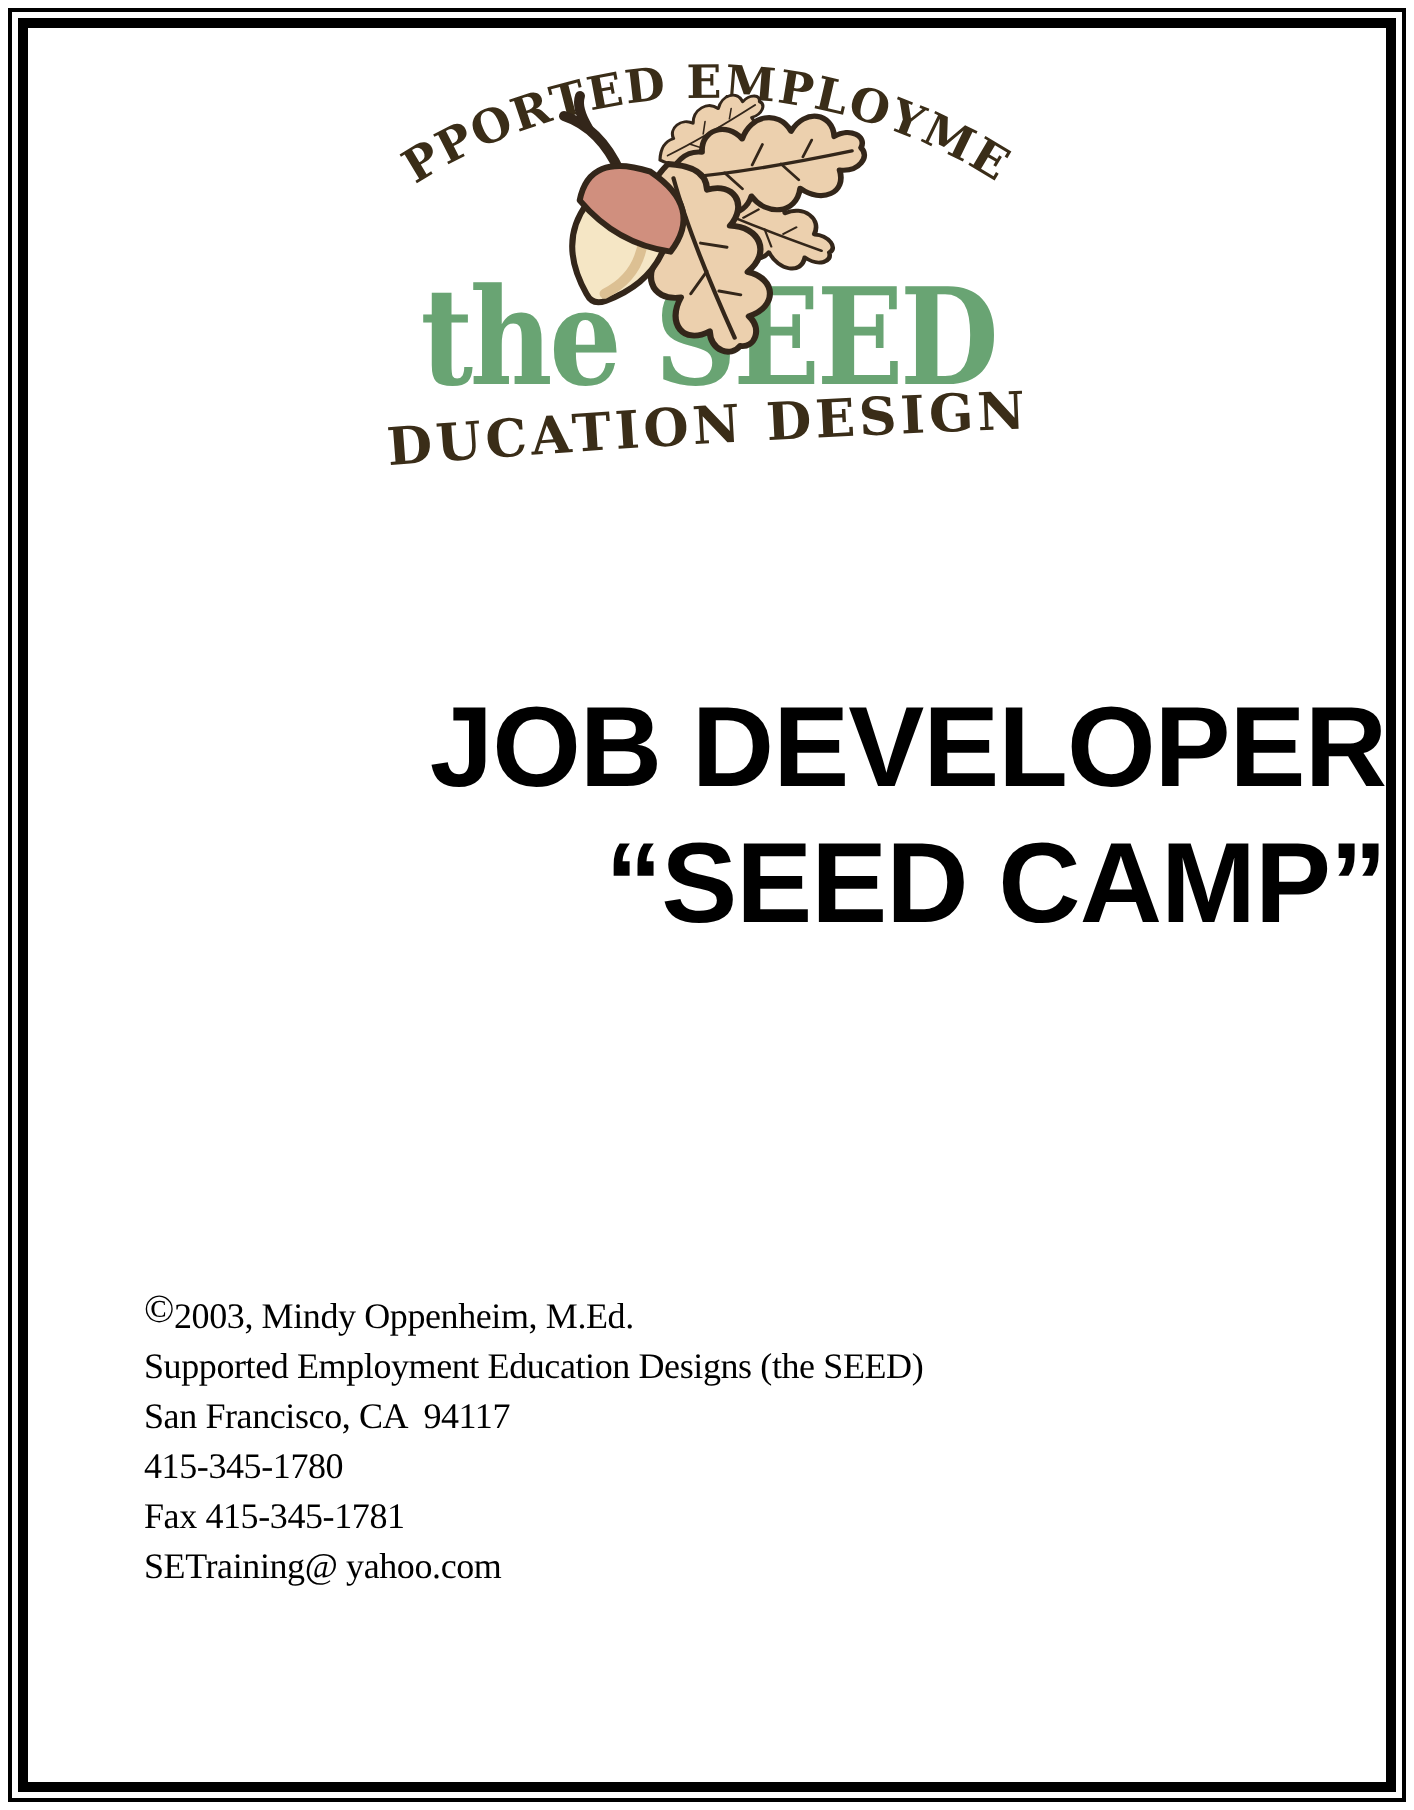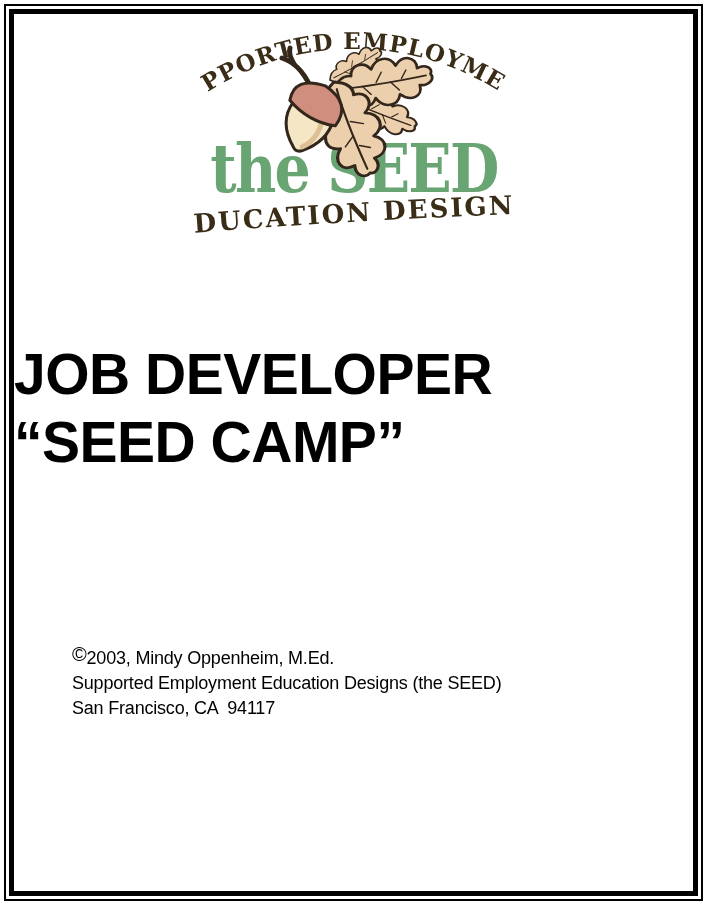--- a/index.html
+++ b/index.html
@@ -53,34 +53,35 @@
   .leaf-vein { fill:none; stroke:#33261a; stroke-width:2; stroke-linecap:round; }
   .leaf-vein-sm { fill:none; stroke:#33261a; stroke-width:1.5; stroke-linecap:round; }
   .stem { fill:none; stroke:#33261a; stroke-width:5; stroke-linecap:round; }
   .acorn-cap { fill:#d08f7e; stroke:#33261a; stroke-width:3; stroke-linejoin:round; }
   .cap-hatch { stroke:#53301f; stroke-width:1.6; }
   .acorn-nut { fill:#f5e6c5; stroke:#33261a; stroke-width:3; stroke-linejoin:round; }
   .nut-shade { fill:none; stroke:#dcc093; stroke-width:5; stroke-linecap:round; }
   .main-title {
     position:absolute;
     top:326px; left:0; right:0;
-    text-align:left;
+    text-align:right;
     font-weight:bold;
     font-size:57px;
     line-height:68px;
     letter-spacing:-0.5px;
     color:#000000;
   }
   .contact-block {
     position:absolute;
     left:58px; top:632px;
     font-size:18px;
     line-height:25px;
     letter-spacing:-0.2px;
     color:#000000;
+    font-family:Liberation Serif, serif;
   }
   .contact-line { white-space:pre-wrap; }
   .copyright-sym {
     display:inline-block;
     font-size:20px;
     vertical-align:3px;
     line-height:0;
   }
 </style>
 </head>
@@ -156,16 +157,19 @@
 
     <div class="main-title">
       <div>JOB DEVELOPER</div>
       <div>“SEED CAMP”</div>
     </div>
 
     <div class="contact-block">
       <div class="contact-line"><span class="copyright-sym">©</span><span>2003, Mindy Oppenheim, M.Ed.</span></div>
       <div class="contact-line">Supported Employment Education Designs (the SEED)</div>
       <div class="contact-line">San Francisco, CA  94117</div>
+      <div class="contact-line">415-345-1780</div>
+      <div class="contact-line">Fax 415-345-1781</div>
+      <div class="contact-line">SETraining@ yahoo.com</div>
     </div>
 
   </div>
 </div>
 
 </body></html>

